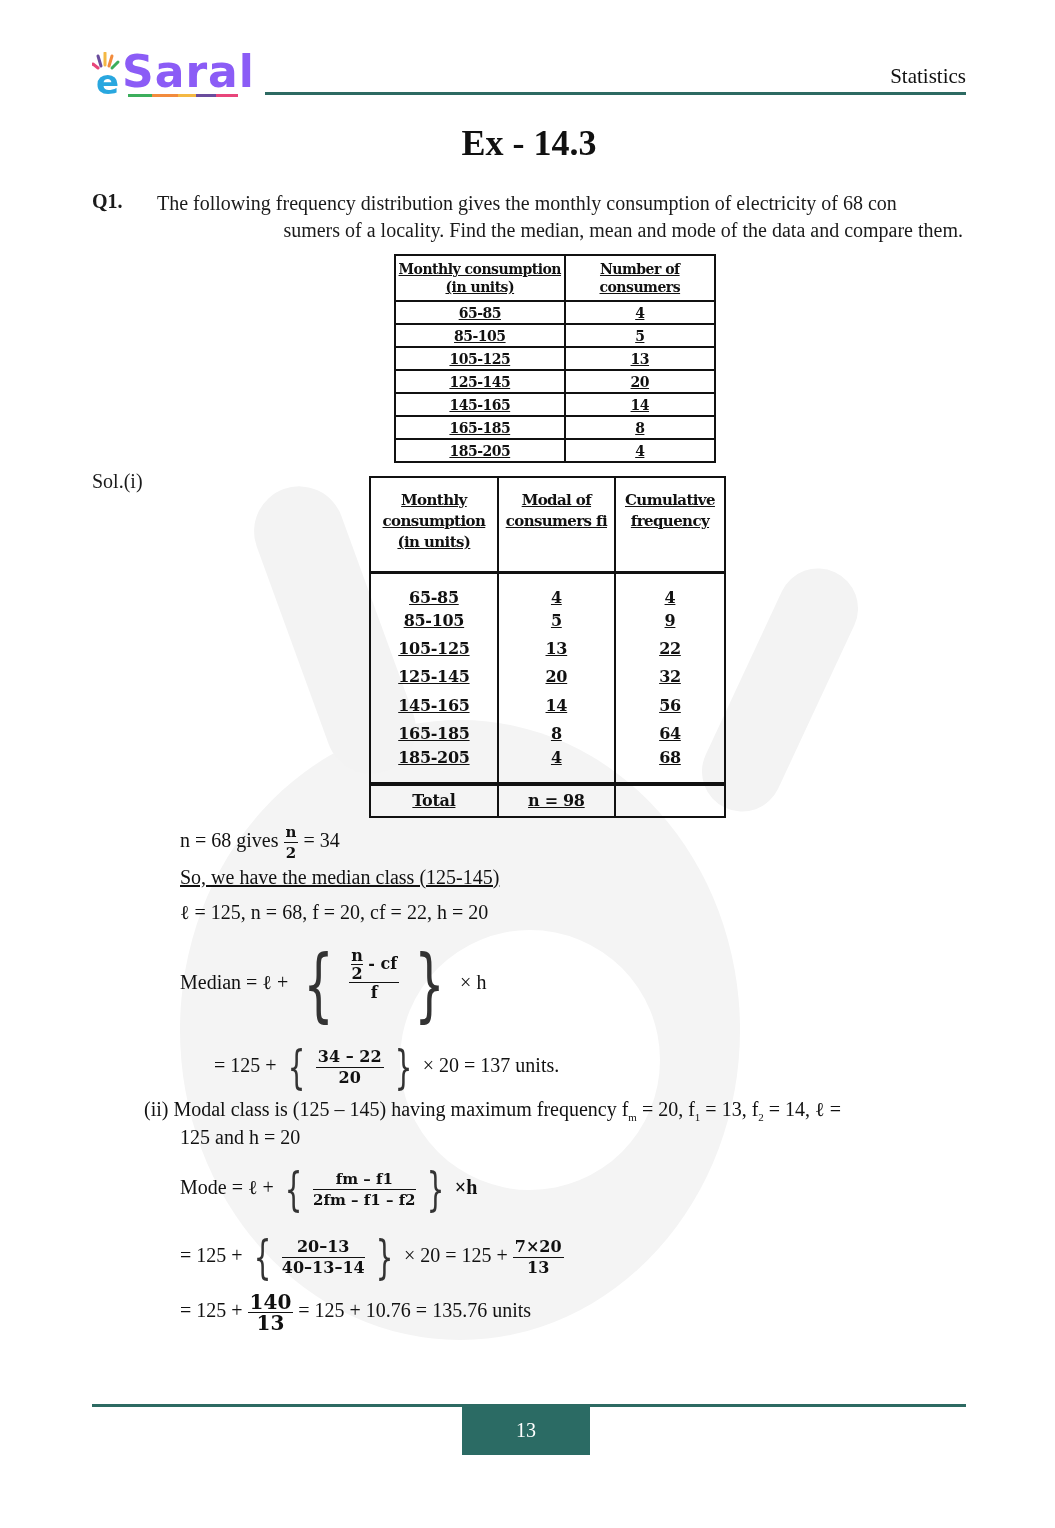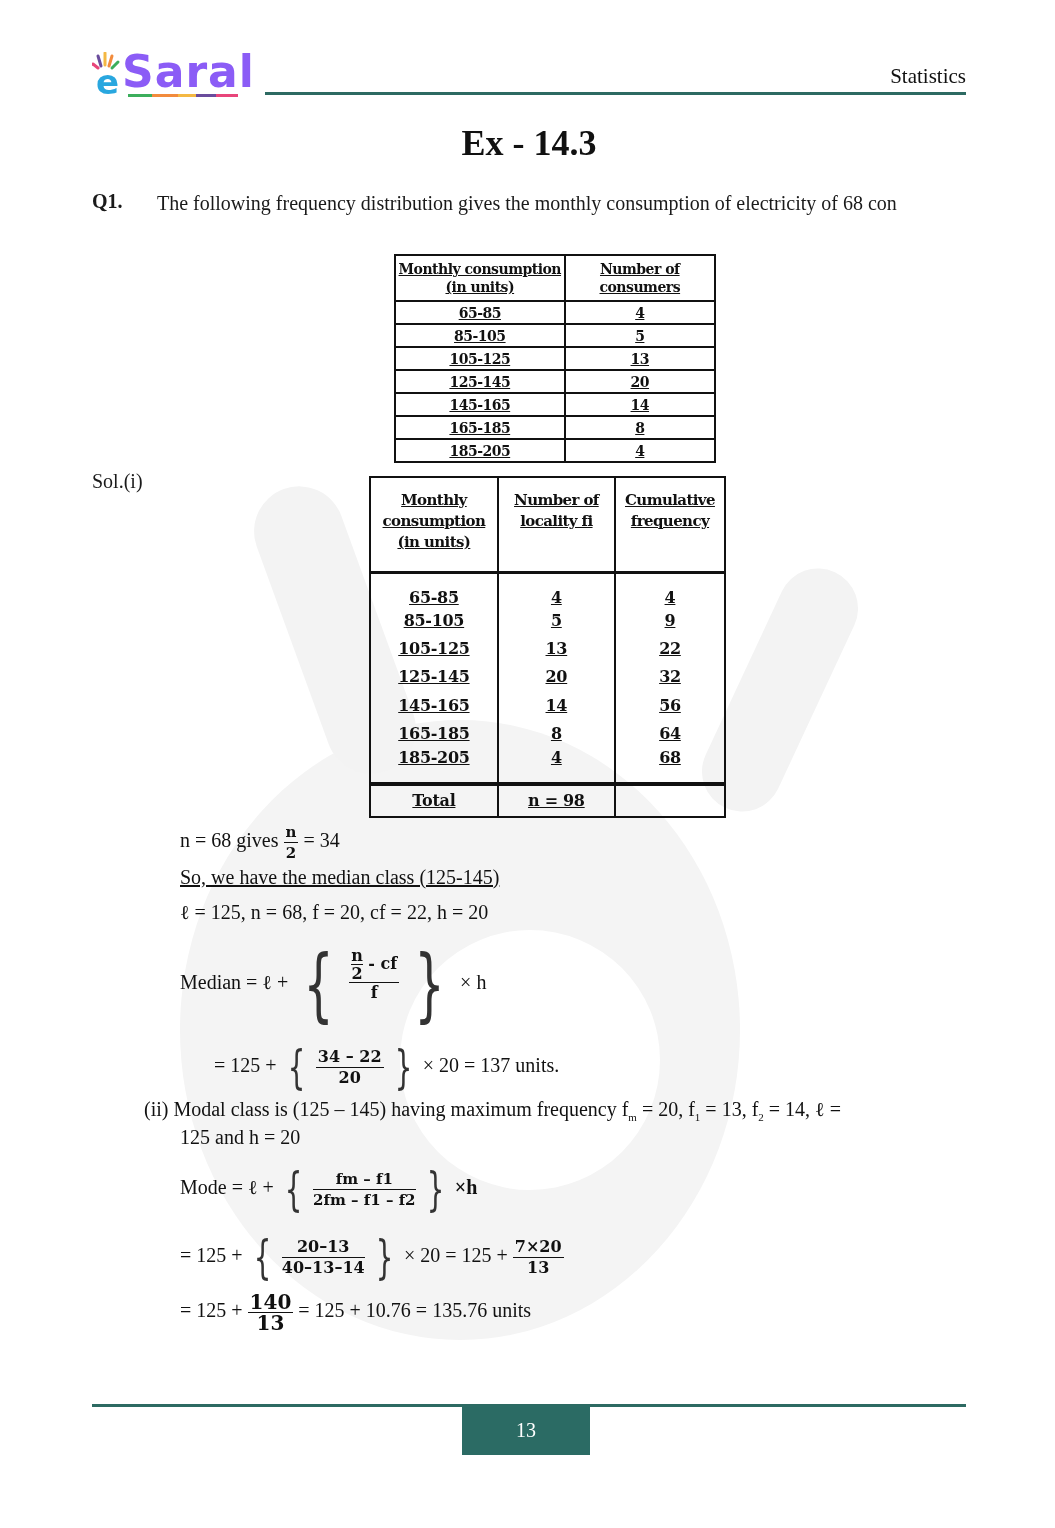--- a/index.html
+++ b/index.html
@@ -77,20 +77,21 @@
     <div class="logo-bar"></div>
   </div>
   <div class="abs header-rule"></div>
   <div class="abs header-subject">Statistics</div>
 
   <div class="abs ex-title">Ex - 14.3</div>
 
   <div class="abs q-label">Q1.</div>
   <div class="abs q-text">
     <span>The following frequency distribution gives the monthly consumption of electricity of 68 con</span>
+    <span class="l2">sumers of a locality. Find the median, mean and mode of the data and compare them.</span>
   </div>
 
   <table class="abs t1">
     <tbody>
         <tr>
       <th style="width:53%">Monthly consumption (in units)</th>
       <th>Number of consumers</th>
     </tr>
     <tr>
           <td>65-85</td>
@@ -124,21 +125,21 @@
     </table>
 
   <div class="abs sol-label">
     <b>Sol.</b><span>(i)</span>
   </div>
 
   <table class="abs t2">
     <tbody>
         <tr>
       <th style="width:36%">Monthly consumption (in units)</th>
-      <th style="width:33%">Number of locality fi</th>
+      <th style="width:33%">Modal of consumers fi</th>
       <th>Cumulative frequency</th>
     </tr>
     <tr style="height:34px;vertical-align:bottom">
           <td>65-85</td>
           <td>4</td>
           <td>4</td>
         </tr>
     <tr style="height:27px">
           <td>85-105</td>
           <td>5</td>

